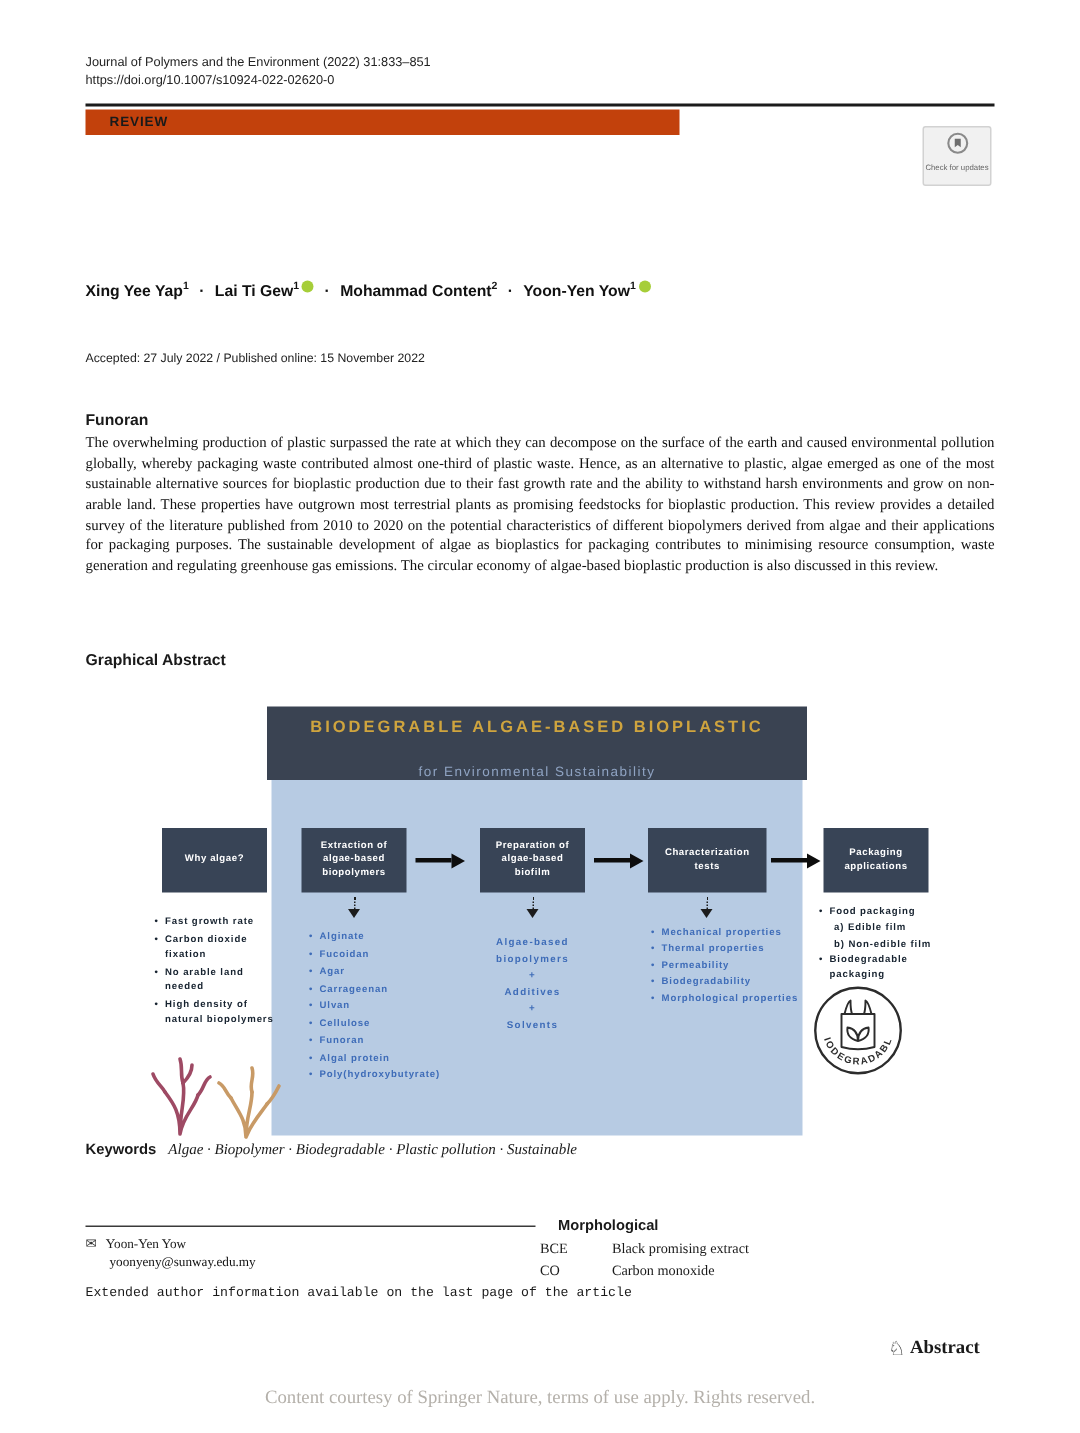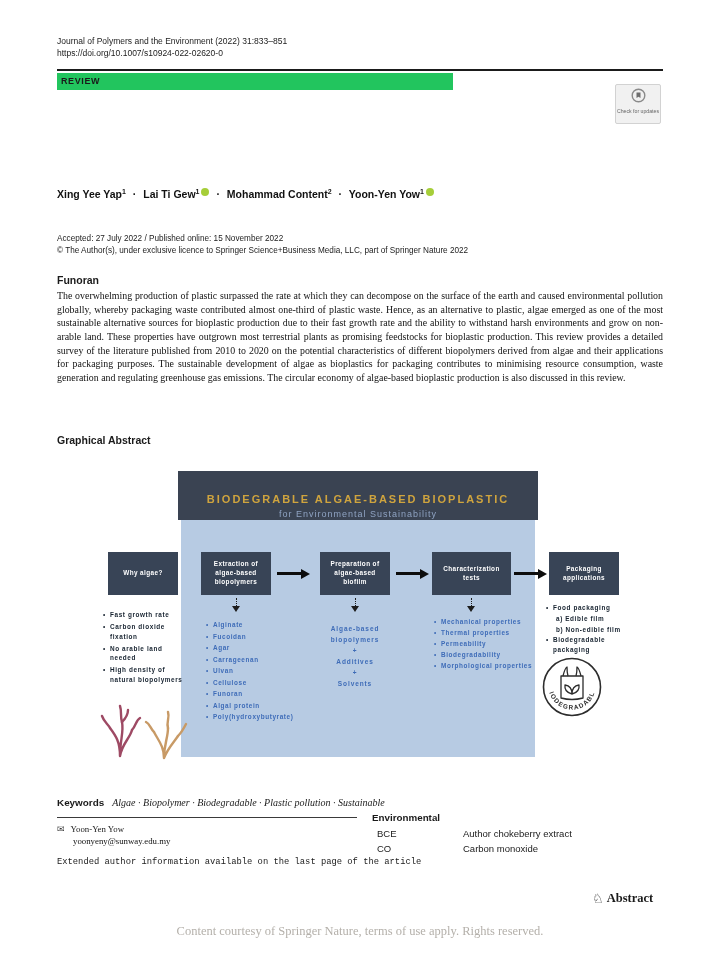--- a/index.html
+++ b/index.html
@@ -4,22 +4,22 @@
 <style>
   html,body{margin:0;padding:0;background:#ffffff;}
   .page{position:relative;width:720px;height:955px;background:#fff;overflow:hidden;
         font-family:"Liberation Sans",sans-serif;color:#1a1a1a;}
   .abs{position:absolute;}
 
   
   .journal-line{left:57px;top:36px;font-size:8.5px;color:#222;}
   .doi-line{left:57px;top:48px;font-size:8.5px;color:#222;text-decoration:none;}
   .toprule{left:57px;top:69px;width:606px;height:2px;background:#1b1b1b;}
-  .review-bar{left:57px;top:73px;width:396px;height:17px;background:#22c55e;
-              font-size:9px;font-weight:bold;letter-spacing:.6px;line-height:17px;padding-left:4px;box-sizing:border-box;}
+  .review-bar{left:57px;top:73px;width:396px;height:17px;background:#c2410c;
+              font-size:9px;font-weight:bold;letter-spacing:.6px;line-height:17px;padding-left:16px;box-sizing:border-box;}
   .check-badge{left:615px;top:84px;width:46px;height:40px;background:#f1f1f1;border:1px solid #d2d2d2;
                border-radius:2px;text-align:center;padding-top:3px;box-sizing:border-box;cursor:pointer;}
   .cb-text{font-size:5.2px;color:#666;line-height:1.25;margin-top:1px;}
 
   
   .title{left:57px;top:120px;width:575px;font-size:17.5px;font-weight:bold;line-height:1.24;color:#111;}
   .authors{left:57px;top:187px;font-size:10.5px;font-weight:bold;color:#111;}
   .authors sup{font-size:7px;}
   .author-sep{margin:0 4px;}
   .orcid{display:inline-block;width:8px;height:8px;border-radius:50%;background:#a6ce39;margin-left:2px;vertical-align:2px;}
@@ -27,23 +27,23 @@
   .accepted{left:57px;top:234px;font-size:8.2px;color:#222;}
   .copyright{left:57px;top:246px;font-size:8.2px;color:#222;}
 
   
   .abstract-h{left:57px;top:274px;font-size:10.5px;font-weight:bold;}
   .abstract-t{left:57px;top:289px;width:606px;font-family:"Liberation Serif",serif;
               font-size:9.9px;line-height:1.38;text-align:justify;color:#111;}
   .ga-h{left:57px;top:434px;font-size:10.5px;font-weight:bold;}
 
   
-  .banner{left:178px;top:471px;width:360px;height:49px;background:#3a4352;text-align:center;box-sizing:border-box;padding-top:22px;}
+  .banner{left:178px;top:471px;width:360px;height:49px;background:#3a4352;text-align:center;box-sizing:border-box;padding-top:8px;}
   .banner-title{font-size:11px;font-weight:bold;letter-spacing:2px;color:#cfa43e;}
-  .banner-sub{font-size:9px;letter-spacing:1px;color:#8fa3c2;margin-top:4px;}
+  .banner-sub{font-size:9px;letter-spacing:1px;color:#8fa3c2;margin-top:18px;}
   .panel{left:181px;top:520px;width:354px;height:237px;background:#b7cbe3;}
 
   .gbox{background:#384456;color:#fff;font-weight:bold;font-size:6.4px;letter-spacing:.4px;
         display:flex;align-items:center;justify-content:center;text-align:center;line-height:1.4;
         box-sizing:border-box;padding:3px;}
   .why-box{left:108px;top:552px;width:70px;height:43px;}
   .ext-box{left:201px;top:552px;width:70px;height:43px;}
   .prep-box{left:320px;top:552px;width:70px;height:43px;}
   .char-box{left:432px;top:552px;width:79px;height:43px;}
   .pack-box{left:549px;top:552px;width:70px;height:43px;}
@@ -79,32 +79,32 @@
   .pack-list li{margin-bottom:1.5px;}
   .pack-list li.sub{padding-left:10px;}
   .pack-list li.sub::before{content:"";}
   .prep-text{left:313px;top:623px;width:84px;text-align:center;font-size:6.5px;font-weight:bold;
              letter-spacing:.9px;color:#3e6cb8;line-height:1.7;}
 
   .corals{left:98px;top:686px;}
   .bio-logo{left:541px;top:656px;}
 
   
-  .keywords{left:57px;top:797px;font-size:9.9px;display:flex;gap:8px;align-items:baseline;justify-content:center;}
+  .keywords{left:57px;top:761px;font-size:9.9px;display:flex;gap:8px;align-items:baseline;justify-content:center;}
   .kw-label{font-weight:bold;font-family:"Liberation Sans",sans-serif;}
   .kw-text{font-family:"Liberation Serif",serif;font-size:10px;font-style:italic;}
 
   .foot-rule{left:57px;top:817px;width:300px;height:1px;background:#3a3a3a;}
   .contact-name{left:57px;top:824px;font-family:"Liberation Serif",serif;font-size:8.8px;display:flex;gap:6px;align-items:baseline;}
   .env{font-size:9px;color:#333;}
   .contact-email{left:73px;top:836px;font-family:"Liberation Serif",serif;font-size:8.8px;color:#111;text-decoration:none;}
   .extended{left:57px;top:857px;font-family:Liberation Mono, monospace;font-size:8.8px;}
 
   .abbrev-h{left:372px;top:812px;font-size:9.8px;font-weight:bold;}
-  .abbrev-row{left:377px;font-family:Liberation Sans, sans-serif;font-size:9.5px;display:grid;grid-template-columns:48px auto;gap:38px;}
+  .abbrev-row{left:360px;font-family:Liberation Serif, serif;font-size:9.5px;display:grid;grid-template-columns:48px auto;}
   .abbrev-row1{top:828px;}
   .abbrev-row2{top:843px;}
 
   .springer{left:592px;top:891px;display:flex;align-items:center;gap:3px;}
   .sp-glyph{font-size:13px;line-height:1;}
   .sp-text{font-family:"Liberation Serif",serif;font-size:12.5px;font-weight:600;}
 
   .courtesy{left:0;top:924px;width:720px;text-align:center;font-family:"Liberation Serif",serif;
             font-size:12.5px;color:#b4b0aa;}
 </style>
@@ -131,21 +131,20 @@
     <span><span>Xing Yee Yap</span><sup>1</sup></span>
     <span class="author-sep">·</span>
     <span><span>Lai Ti Gew</span><sup>1</sup></span><span class="orcid"></span>
     <span class="author-sep">·</span>
     <span><span>Mohammad Content</span><sup>2</sup></span>
     <span class="author-sep">·</span>
     <span><span>Yoon-Yen Yow</span><sup>1</sup></span><span class="orcid"></span>
   </div>
 
   <div class="abs accepted">Accepted: 27 July 2022 / Published online: 15 November 2022</div>
-  <div class="abs copyright">© The Author(s), under exclusive licence to Springer Science+Business Media, LLC, part of Springer Nature 2022</div>
 
   <div class="abs abstract-h">Funoran</div>
   <div class="abs abstract-t">The overwhelming production of plastic surpassed the rate at which they can decompose on the surface of the earth and caused environmental pollution globally, whereby packaging waste contributed almost one-third of plastic waste. Hence, as an alternative to plastic, algae emerged as one of the most sustainable alternative sources for bioplastic production due to their fast growth rate and the ability to withstand harsh environments and grow on non-arable land. These properties have outgrown most terrestrial plants as promising feedstocks for bioplastic production. This review provides a detailed survey of the literature published from 2010 to 2020 on the potential characteristics of different biopolymers derived from algae and their applications for packaging purposes. The sustainable development of algae as bioplastics for packaging contributes to minimising resource consumption, waste generation and regulating greenhouse gas emissions. The circular economy of algae-based bioplastic production is also discussed in this review.</div>
   <div class="abs ga-h">Graphical Abstract</div>
 
   <div class="abs banner">
     <div class="banner-title">BIODEGRABLE ALGAE-BASED BIOPLASTIC</div>
     <div class="banner-sub">for Environmental Sustainability</div>
   </div>
   <div class="abs panel"></div>
@@ -257,24 +256,24 @@
   </div>
 
   <div class="abs foot-rule"></div>
   <div class="abs contact-name">
     <span class="env">✉</span>
     <span>Yoon-Yen Yow</span>
   </div>
   <a class="abs contact-email" href="#">yoonyeny@sunway.edu.my</a>
   <div class="abs extended">Extended author information available on the last page of the article</div>
 
-  <div class="abs abbrev-h">Environmental</div>
+  <div class="abs abbrev-h">Morphological</div>
   <div class="abs abbrev-row abbrev-row1">
     <span>BCE</span>
-    <span>Author chokeberry extract</span>
+    <span>Black promising extract</span>
   </div>
   <div class="abs abbrev-row abbrev-row2">
     <span>CO</span>
     <span>Carbon monoxide</span>
   </div>
 
   <div class="abs springer">
     <span class="sp-glyph">♘</span>
     <span class="sp-text">Abstract</span>
   </div>

